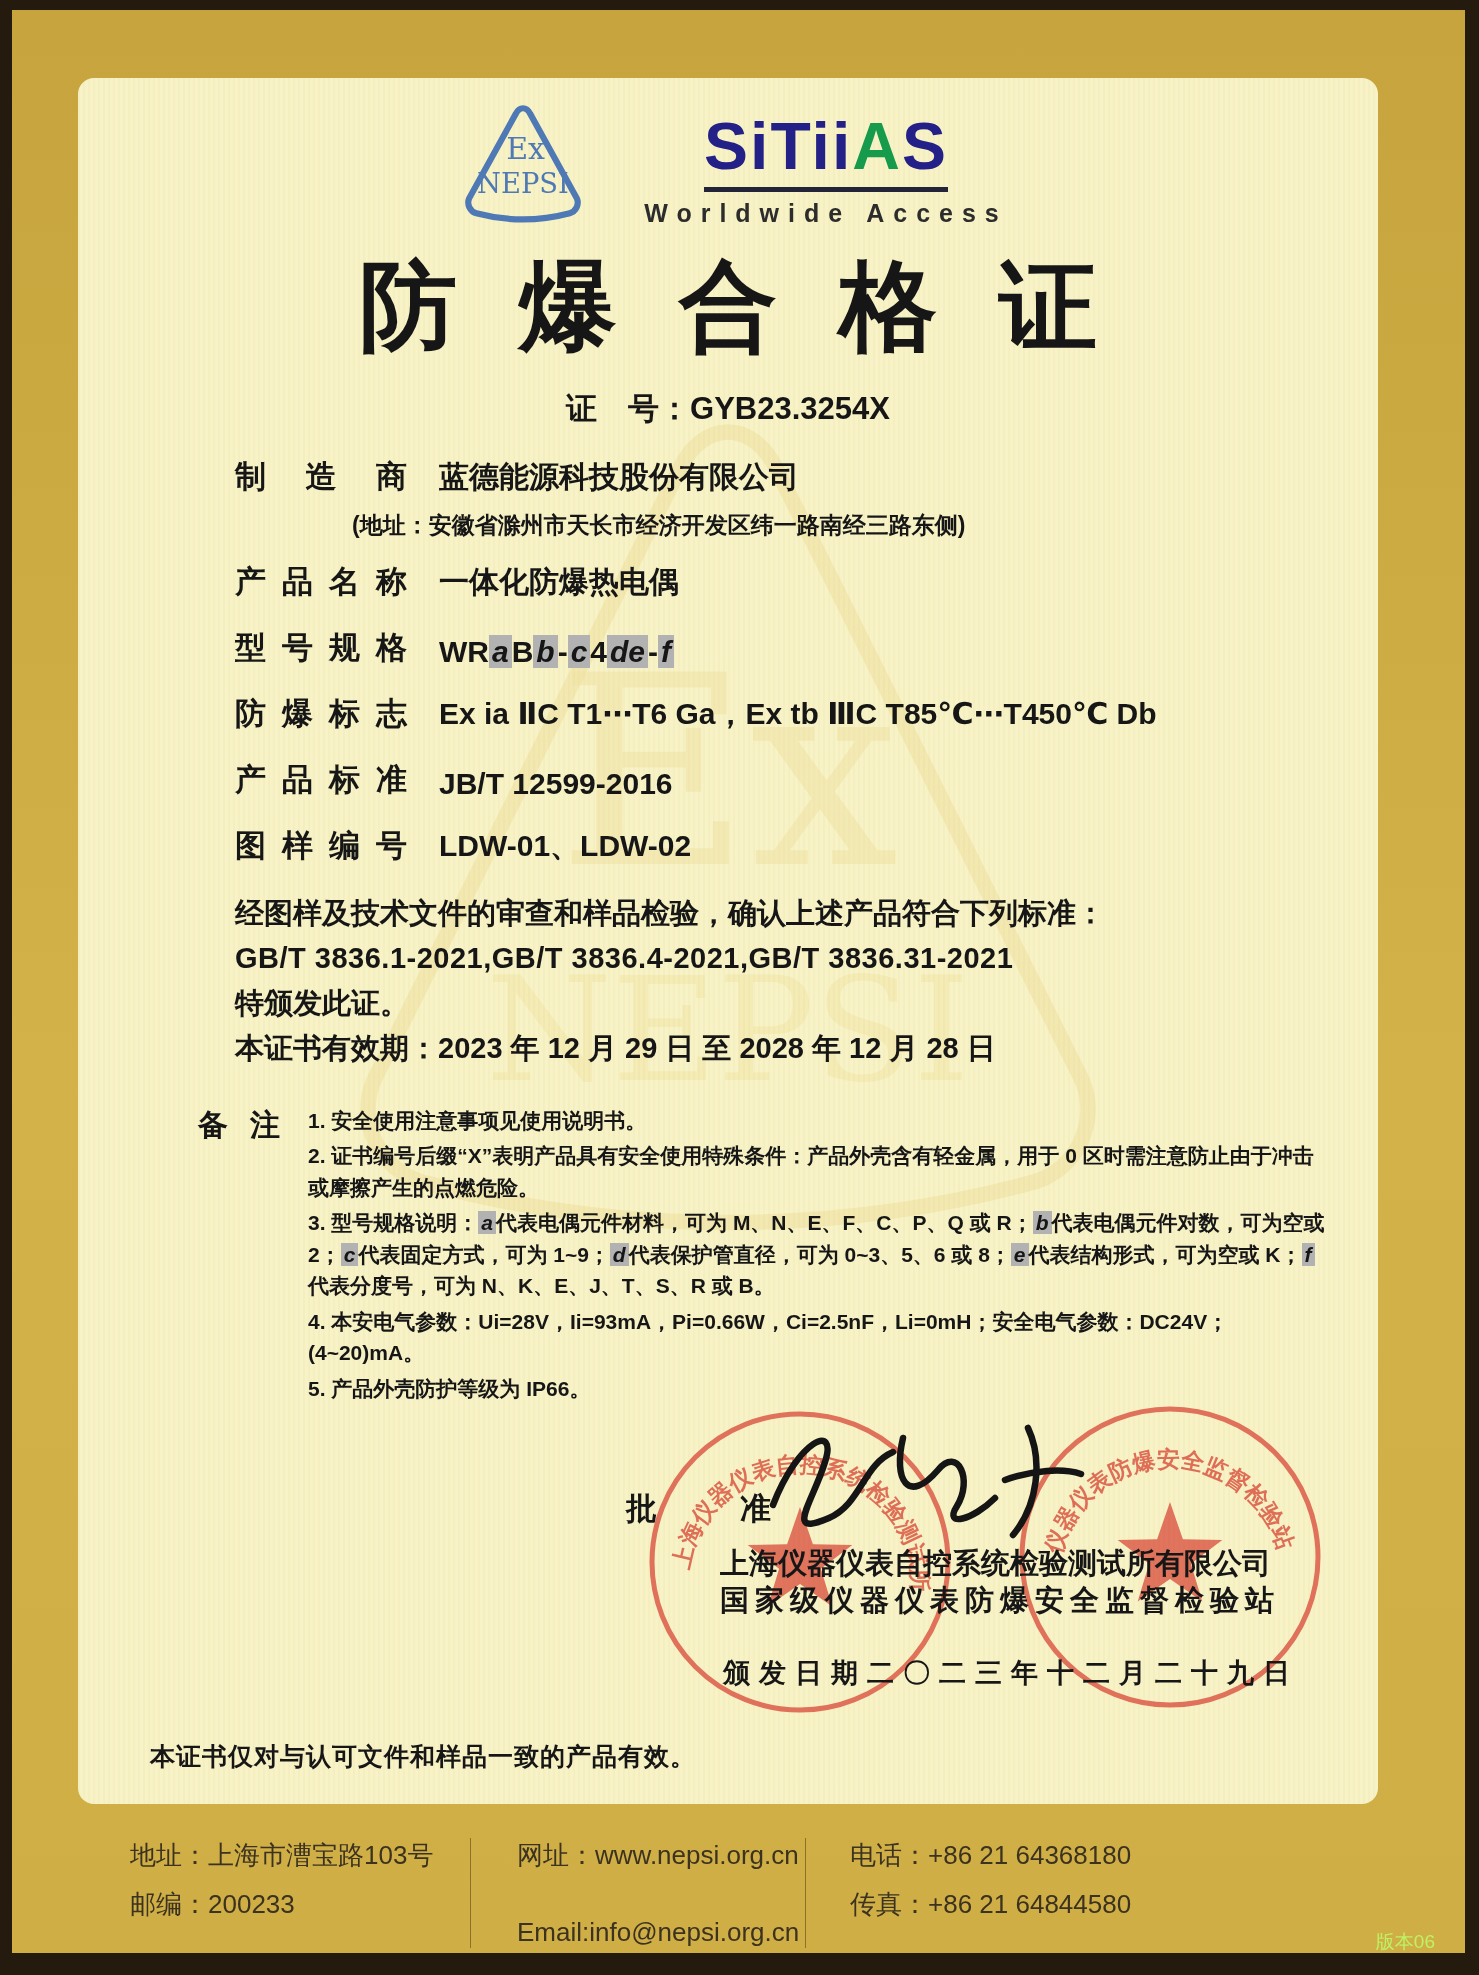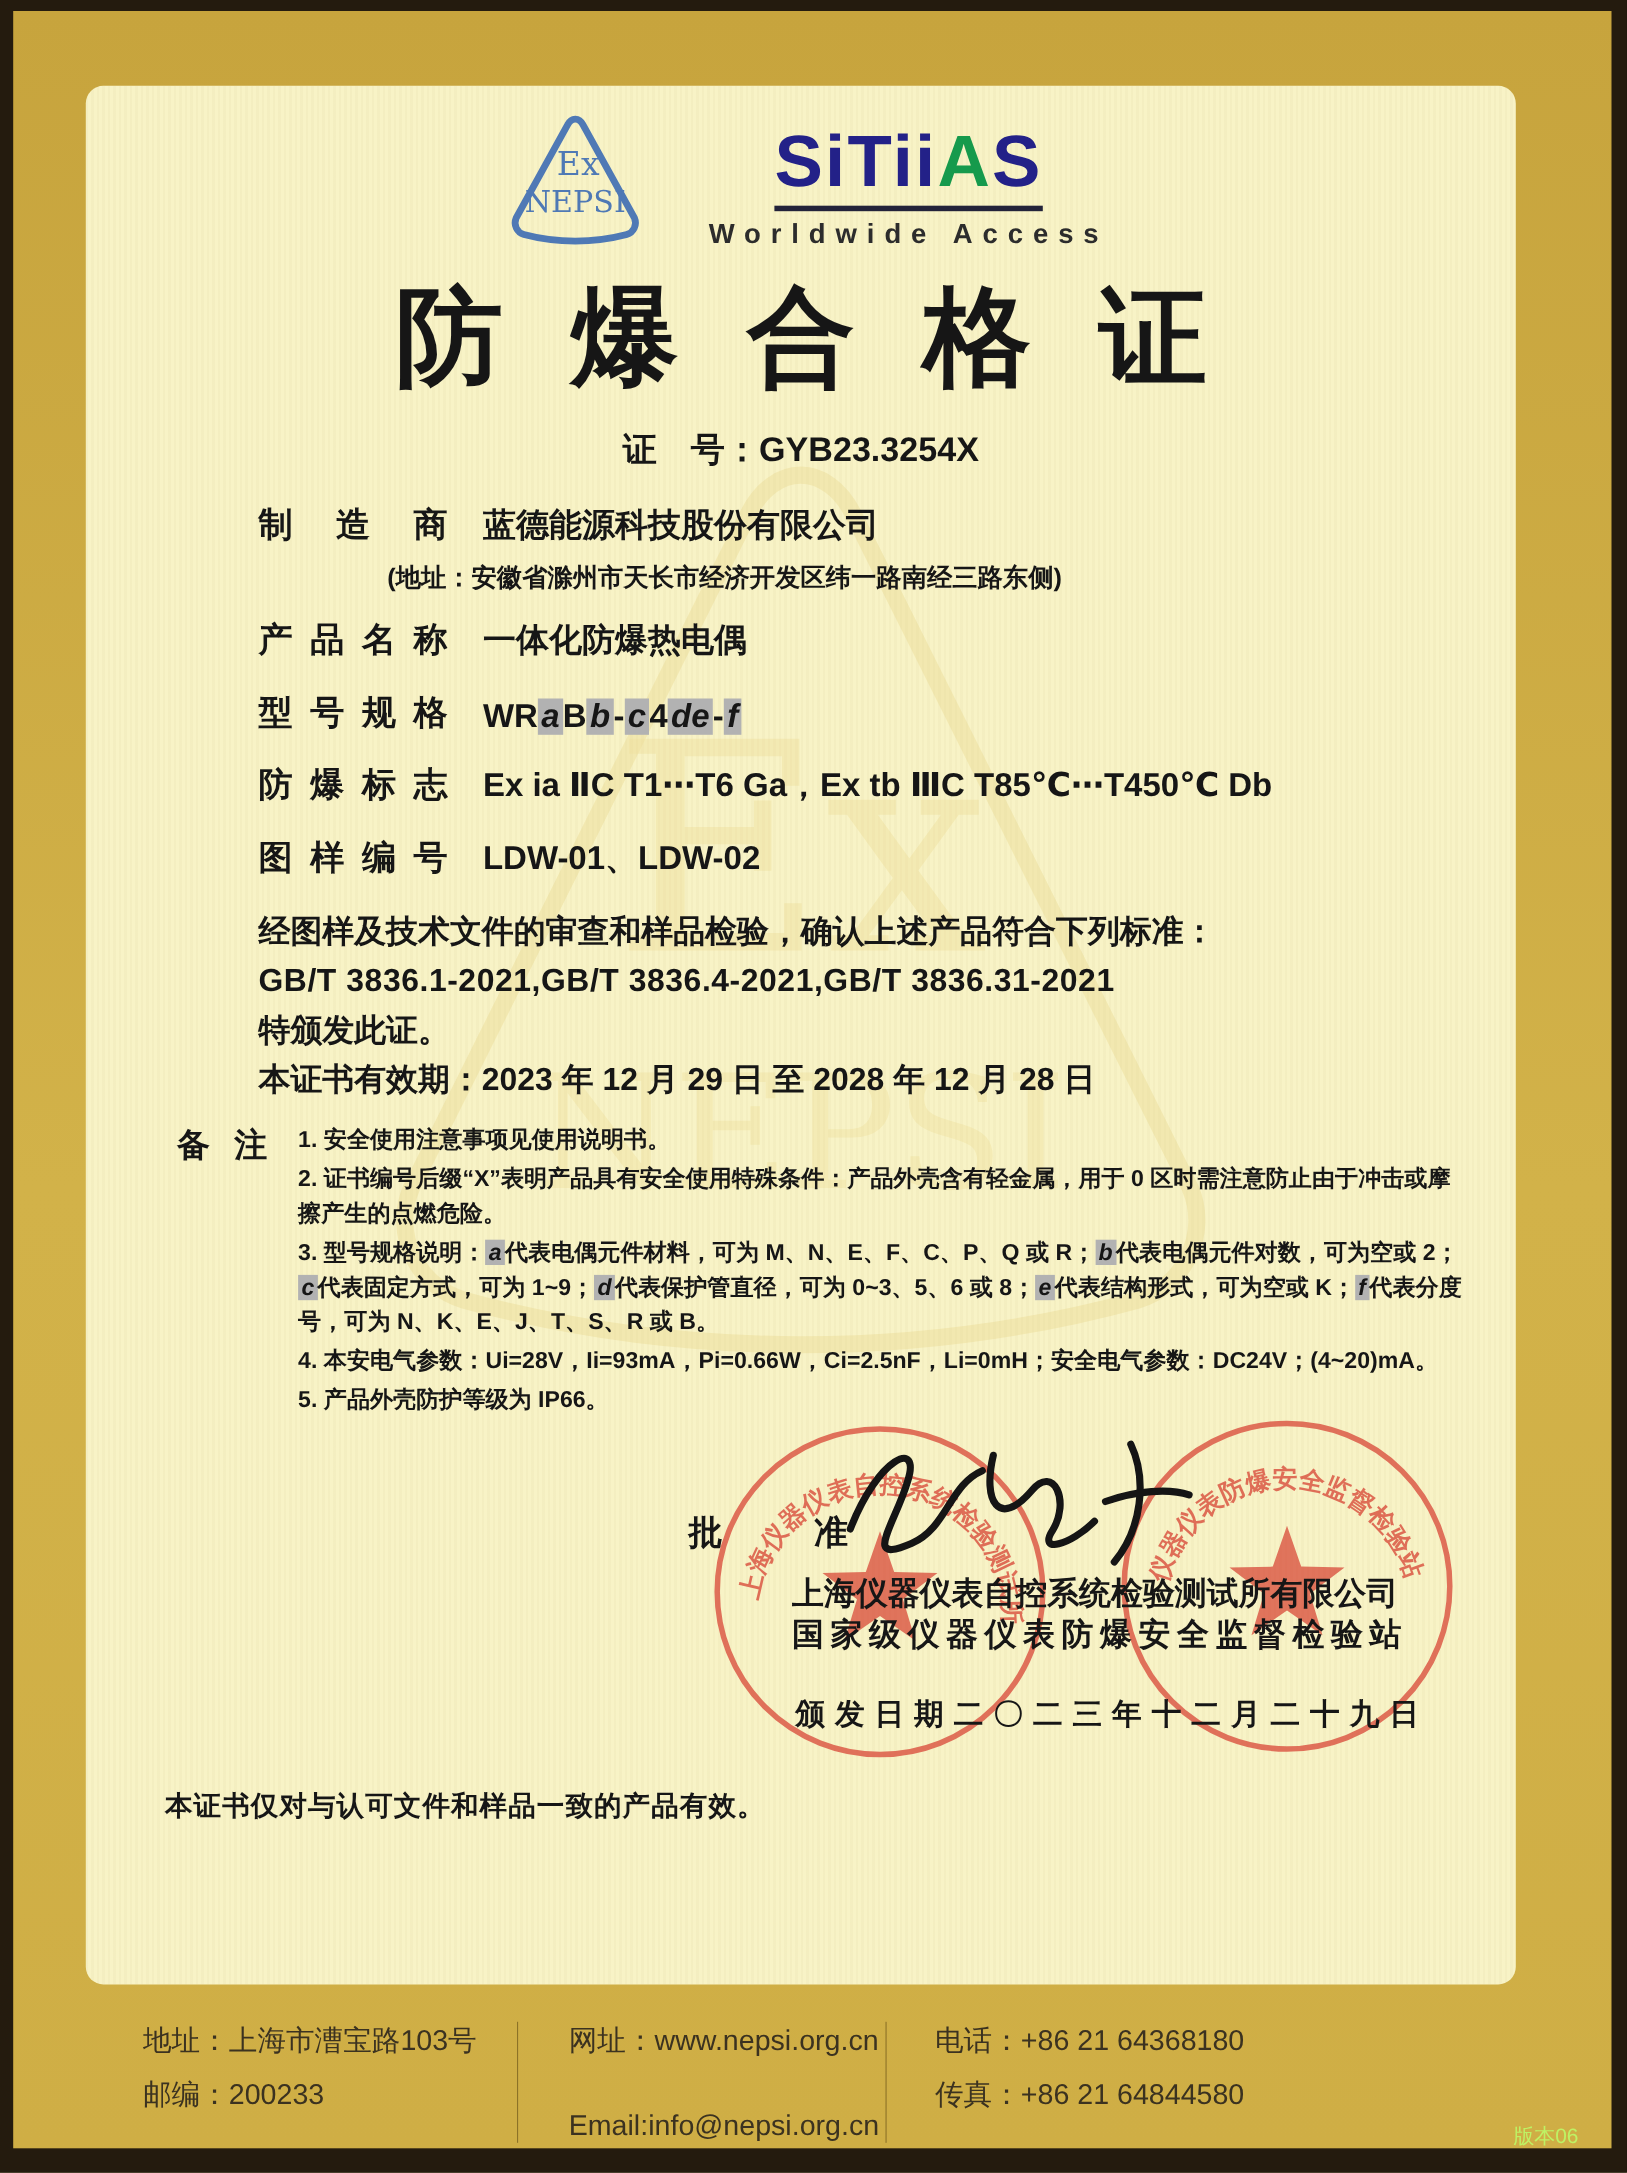--- a/index.html
+++ b/index.html
@@ -34,21 +34,21 @@
   .flabel{flex:0 0 172px;margin-right:32px;font-size:31px;font-weight:bold;
           text-align:justify;text-align-last:justify;}
   .fvalue{font-size:30px;font-weight:bold;}
   .sub-addr{margin:-12px 0 20px 117px;font-size:23px;font-weight:bold;}
   .hl-var{background:#b2b2b2;font-style:italic;padding:0 3px;}
   
   .confirm{position:relative;padding-left:157px;padding-right:60px;margin-top:6px;}
   .confirm div{font-size:29px;font-weight:bold;line-height:1.55;}
   .gbline{letter-spacing:0.5px;}
   
-  .notes{position:relative;display:flex;margin-top:16px;padding-left:83px;padding-right:48px;}
+  .notes{position:relative;display:flex;margin-top:34px;padding-left:120px;padding-right:48px;}
   .notes-label{flex:0 0 110px;font-size:30px;font-weight:bold;letter-spacing:22px;}
   .notes-items{flex:1;font-size:21px;font-weight:bold;line-height:1.5;}
   .notes-items div{margin-bottom:4px;}
   
   .approval{position:relative;height:318px;margin-top:4px;}
   .stamps{position:absolute;left:548px;top:-18px;z-index:1;}
   .signature{position:absolute;left:655px;top:-2px;z-index:3;}
   .approve-label{position:absolute;left:548px;top:76px;z-index:4;font-size:31px;font-weight:bold;letter-spacing:26px;}
   .org1{position:absolute;left:642px;top:132px;z-index:4;font-size:29px;font-weight:bold;}
   .org2{position:absolute;left:642px;top:169px;z-index:4;font-size:29px;font-weight:bold;letter-spacing:6px;}
@@ -108,20 +108,24 @@
       </div>
       <div class="frow">
         <span class="flabel">型号规格</span>
         <span class="fvalue">WR<span class="hl-var">a</span>B<span class="hl-var">b</span>-<span class="hl-var">c</span>4<span class="hl-var">de</span>-<span class="hl-var">f</span></span>
       </div>
       <div class="frow">
         <span class="flabel">防爆标志</span>
         <span class="fvalue">Ex ia ⅡC T1⋯T6 Ga，Ex tb ⅢC T85℃⋯T450℃ Db</span>
       </div>
       <div class="frow">
+        <span class="flabel">产品标准</span>
+        <span class="fvalue">JB/T 12599-2016</span>
+      </div>
+      <div class="frow">
         <span class="flabel">图样编号</span>
         <span class="fvalue">LDW-01、LDW-02</span>
       </div>
     </div>
 
     <div class="confirm">
       <div>经图样及技术文件的审查和样品检验，确认上述产品符合下列标准：</div>
       <div class="gbline">GB/T 3836.1-2021,GB/T 3836.4-2021,GB/T 3836.31-2021</div>
       <div>特颁发此证。</div>
       <div>本证书有效期：2023 年 12 月 29 日 至 2028 年 12 月 28 日</div>

